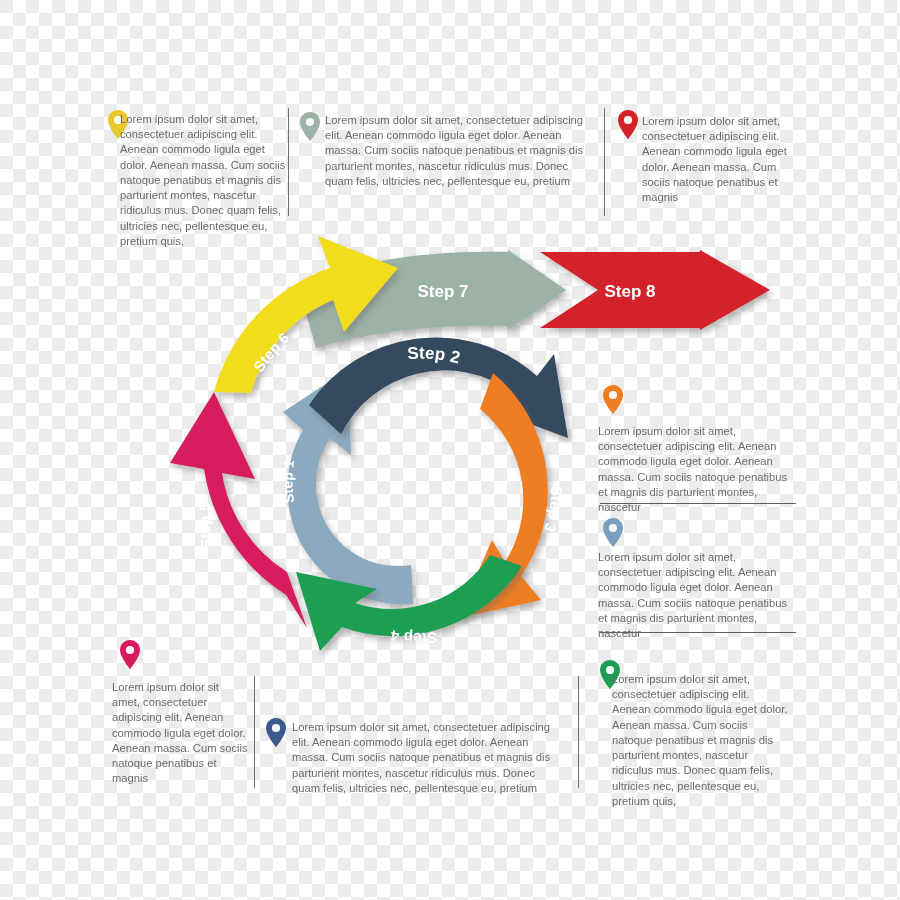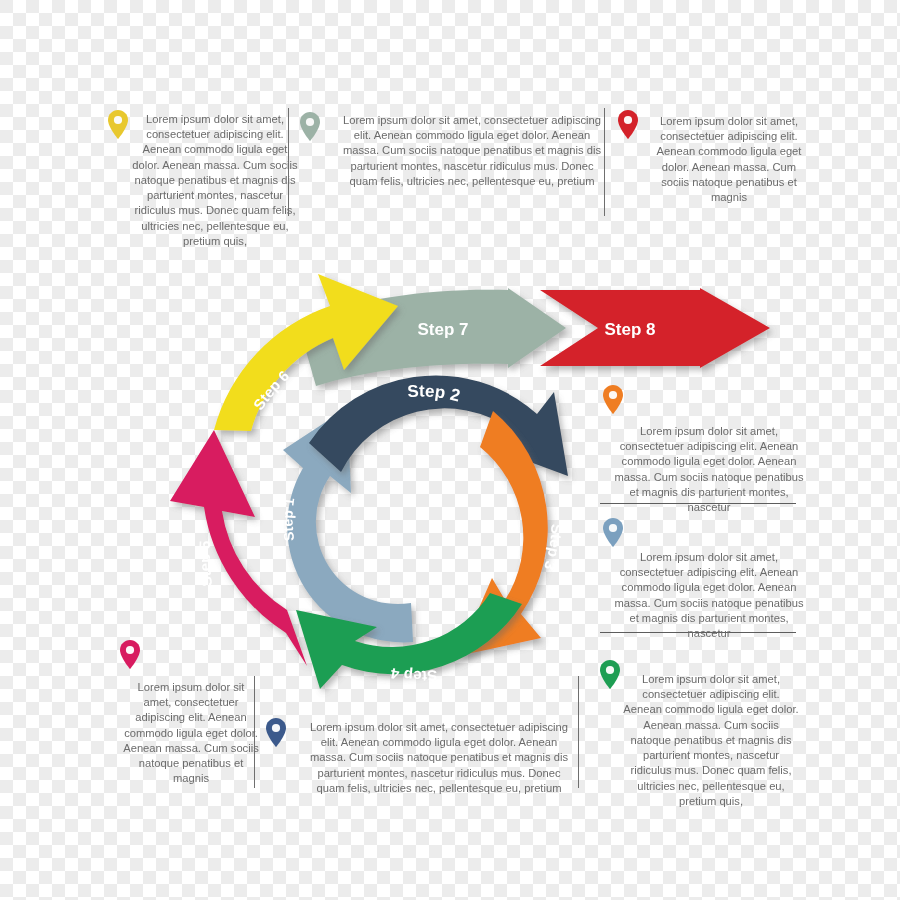--- a/index.html
+++ b/index.html
@@ -8,30 +8,30 @@
     font-family:"Liberation Sans","DejaVu Sans",sans-serif;
     background:
       repeating-conic-gradient(#ffffff 0% 25%, #ececec 0% 50%) 0 0 / 26px 26px;
     position:relative;overflow:hidden;
   }
   .stage{position:absolute;inset:0;}
 
   
   .tblock{position:absolute;color:#6b6b6b;font-size:11.2px;line-height:1.36;}
   .tblock p{margin:0;}
-  .ta-center{text-align:center;margin-left:11px;}
+  .ta-center{text-align:left;}
 
   .pin{position:absolute;width:20px;height:29px;}
   .pin svg{display:block;width:100%;height:100%;}
 
   .vdiv{position:absolute;width:1px;background:#6f6f6f;}
   .hdiv{position:absolute;height:1px;background:#5d5d5d;}
 
   
-  .wheel{position:absolute;left:0;top:0;width:900px;height:740px;margin-top:38px;}
+  .wheel{position:absolute;left:0;top:0;width:900px;height:740px;}
   .wheel svg{display:block;}
   .steplabel{
     font-family:"Liberation Sans","DejaVu Sans",sans-serif;
     font-weight:bold;fill:#ffffff;
   }
 </style>
 </head>
 <body>
 
 <div class="stage">

